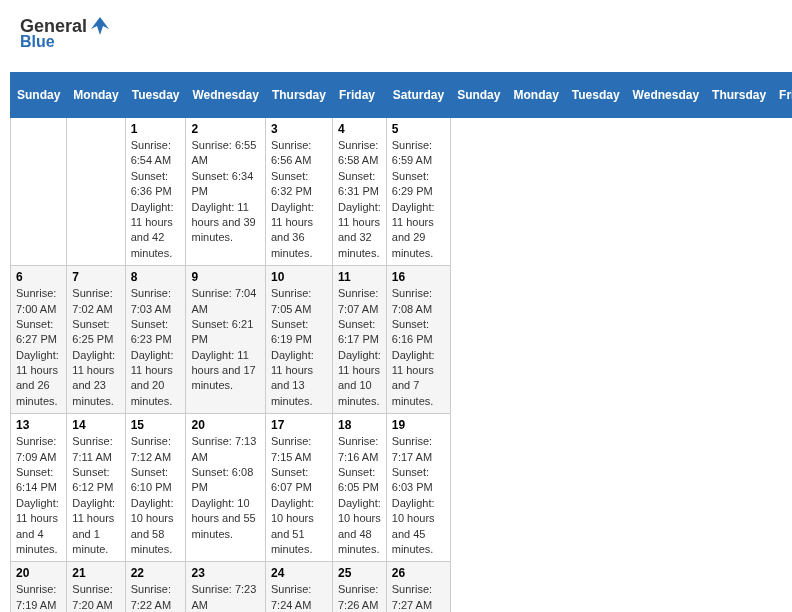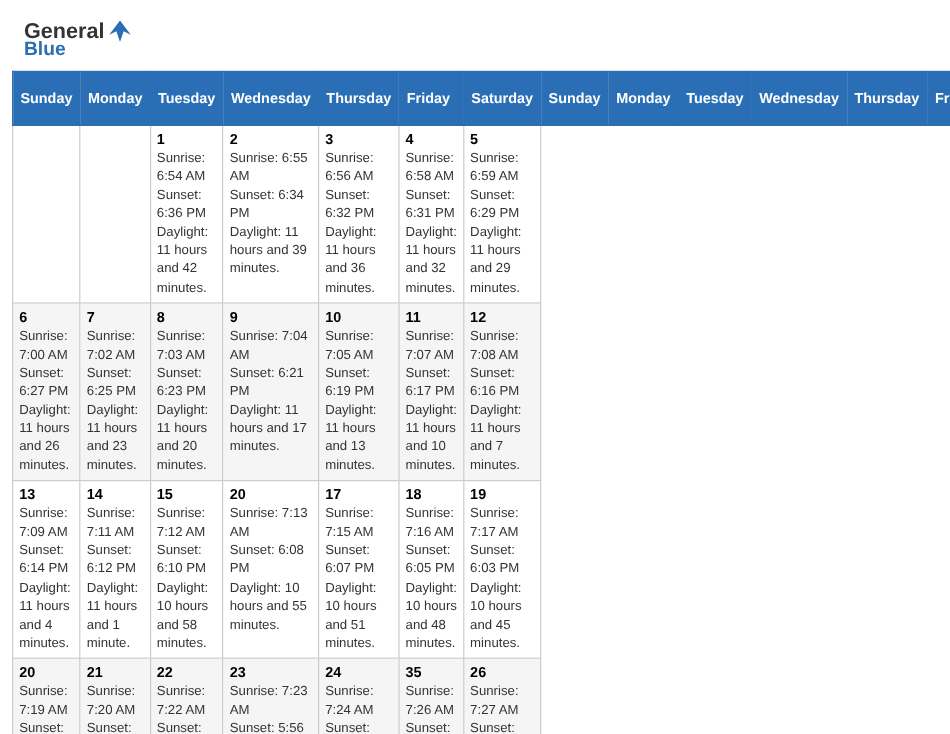--- a/index.html
+++ b/index.html
@@ -7,21 +7,21 @@
       font-family: Arial, sans-serif;
       background: #fff;
       width: 792px;
       min-height: 612px;
       padding: 10px;
     }
     .header {
       display: flex;
       justify-content: space-between;
       align-items: flex-start;
-      margin-bottom: 3px;
+      margin-bottom: 16px;
       padding: 5px 5px 5px 10px;
     }
     .logo {
       display: flex;
       flex-direction: column;
       align-items: flex-start;
     }
     .logo-row {
       display: flex;
       align-items: center;
@@ -128,34 +128,34 @@
         <td><span class="day-num">4</span><span class="day-info">Sunrise: 6:58 AM<br>Sunset: 6:31 PM<br>Daylight: 11 hours and 32 minutes.</span></td>
         <td><span class="day-num">5</span><span class="day-info">Sunrise: 6:59 AM<br>Sunset: 6:29 PM<br>Daylight: 11 hours and 29 minutes.</span></td>
       </tr>
       <tr>
         <td><span class="day-num">6</span><span class="day-info">Sunrise: 7:00 AM<br>Sunset: 6:27 PM<br>Daylight: 11 hours and 26 minutes.</span></td>
         <td><span class="day-num">7</span><span class="day-info">Sunrise: 7:02 AM<br>Sunset: 6:25 PM<br>Daylight: 11 hours and 23 minutes.</span></td>
         <td><span class="day-num">8</span><span class="day-info">Sunrise: 7:03 AM<br>Sunset: 6:23 PM<br>Daylight: 11 hours and 20 minutes.</span></td>
         <td><span class="day-num">9</span><span class="day-info">Sunrise: 7:04 AM<br>Sunset: 6:21 PM<br>Daylight: 11 hours and 17 minutes.</span></td>
         <td><span class="day-num">10</span><span class="day-info">Sunrise: 7:05 AM<br>Sunset: 6:19 PM<br>Daylight: 11 hours and 13 minutes.</span></td>
         <td><span class="day-num">11</span><span class="day-info">Sunrise: 7:07 AM<br>Sunset: 6:17 PM<br>Daylight: 11 hours and 10 minutes.</span></td>
-        <td><span class="day-num">12</span><span class="day-info">Sunrise: 7:08 AM<br>Sunset: 6:16 PM<br>Daylight: 11 hours and 7 minutes.</span></td>
+        <td><span class="day-num">16</span><span class="day-info">Sunrise: 7:08 AM<br>Sunset: 6:16 PM<br>Daylight: 11 hours and 7 minutes.</span></td>
       </tr>
       <tr>
         <td><span class="day-num">13</span><span class="day-info">Sunrise: 7:09 AM<br>Sunset: 6:14 PM<br>Daylight: 11 hours and 4 minutes.</span></td>
         <td><span class="day-num">14</span><span class="day-info">Sunrise: 7:11 AM<br>Sunset: 6:12 PM<br>Daylight: 11 hours and 1 minute.</span></td>
         <td><span class="day-num">15</span><span class="day-info">Sunrise: 7:12 AM<br>Sunset: 6:10 PM<br>Daylight: 10 hours and 58 minutes.</span></td>
         <td><span class="day-num">20</span><span class="day-info">Sunrise: 7:13 AM<br>Sunset: 6:08 PM<br>Daylight: 10 hours and 55 minutes.</span></td>
         <td><span class="day-num">17</span><span class="day-info">Sunrise: 7:15 AM<br>Sunset: 6:07 PM<br>Daylight: 10 hours and 51 minutes.</span></td>
         <td><span class="day-num">18</span><span class="day-info">Sunrise: 7:16 AM<br>Sunset: 6:05 PM<br>Daylight: 10 hours and 48 minutes.</span></td>
         <td><span class="day-num">19</span><span class="day-info">Sunrise: 7:17 AM<br>Sunset: 6:03 PM<br>Daylight: 10 hours and 45 minutes.</span></td>
       </tr>
       <tr>
         <td><span class="day-num">20</span><span class="day-info">Sunrise: 7:19 AM<br>Sunset: 6:01 PM<br>Daylight: 10 hours and 42 minutes.</span></td>
         <td><span class="day-num">21</span><span class="day-info">Sunrise: 7:20 AM<br>Sunset: 6:00 PM<br>Daylight: 10 hours and 39 minutes.</span></td>
         <td><span class="day-num">22</span><span class="day-info">Sunrise: 7:22 AM<br>Sunset: 5:58 PM<br>Daylight: 10 hours and 36 minutes.</span></td>
         <td><span class="day-num">23</span><span class="day-info">Sunrise: 7:23 AM<br>Sunset: 5:56 PM<br>Daylight: 10 hours and 33 minutes.</span></td>
         <td><span class="day-num">24</span><span class="day-info">Sunrise: 7:24 AM<br>Sunset: 5:55 PM<br>Daylight: 10 hours and 30 minutes.</span></td>
-        <td><span class="day-num">35</span><span class="day-info">Sunrise: 7:26 AM<br>Sunset: 5:53 PM<br>Daylight: 10 hours and 27 minutes.</span></td>
+        <td><span class="day-num">25</span><span class="day-info">Sunrise: 7:26 AM<br>Sunset: 5:53 PM<br>Daylight: 10 hours and 27 minutes.</span></td>
         <td><span class="day-num">26</span><span class="day-info">Sunrise: 7:27 AM<br>Sunset: 5:52 PM<br>Daylight: 10 hours and 24 minutes.</span></td>
       </tr>
     </tbody>
 </table>
 
 </body></html>

